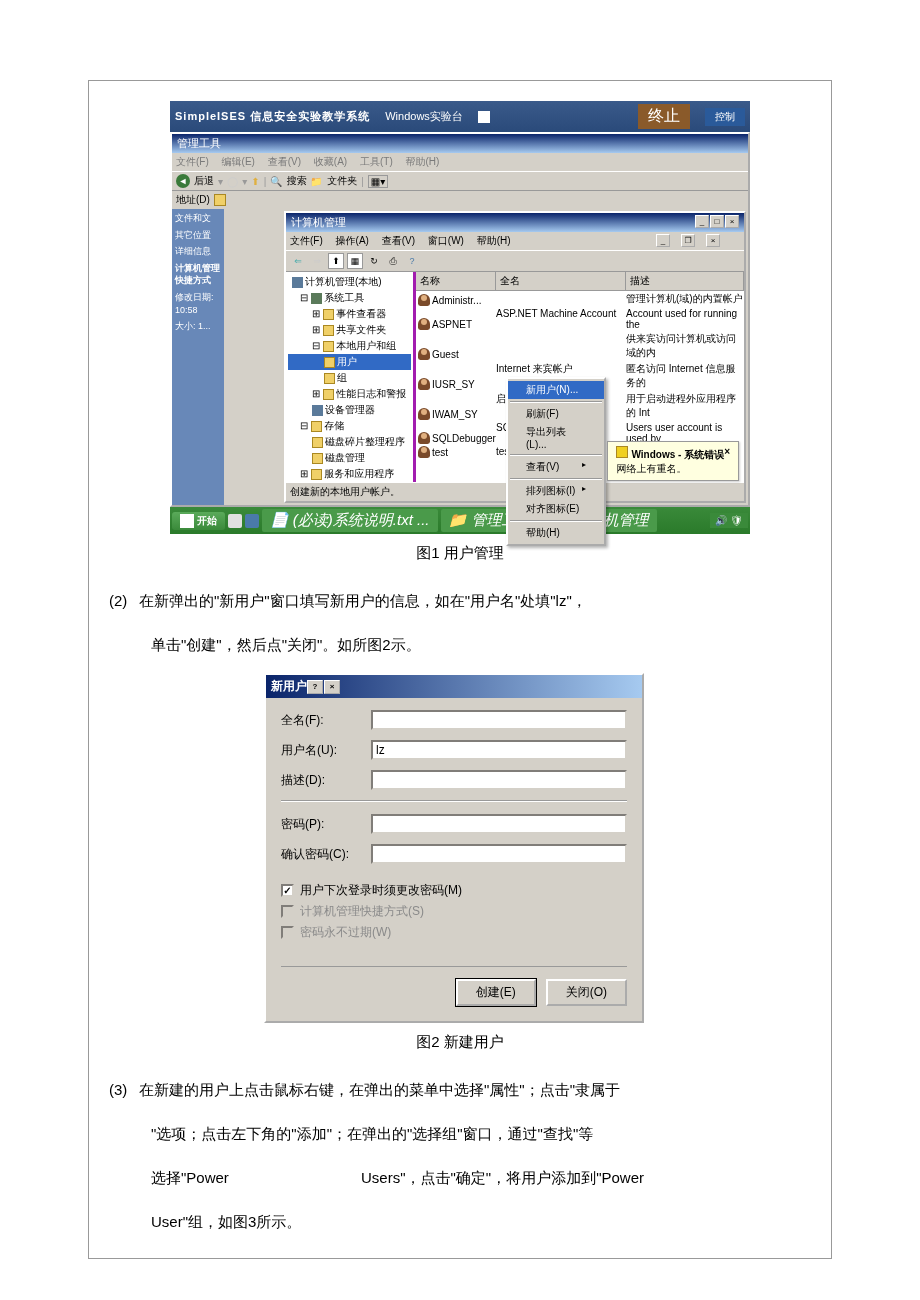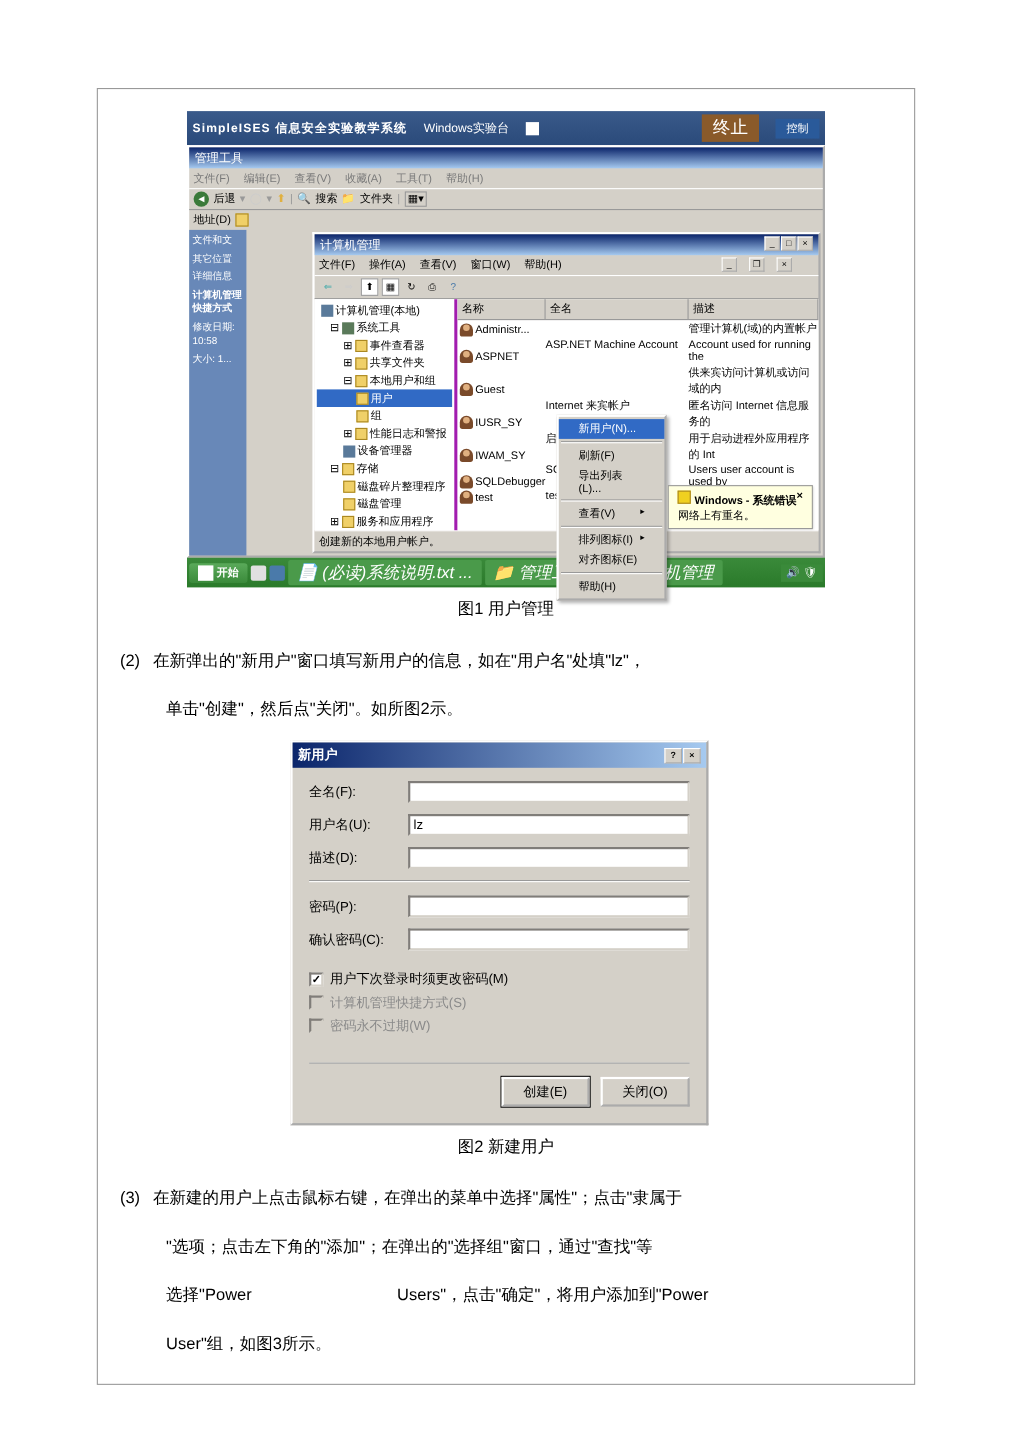--- a/index.html
+++ b/index.html
@@ -76,21 +76,21 @@
     
     .fig-caption { text-align: center; font-size: 15px; margin: 8px 0 20px 0; }
     
     .body-text { font-size: 15px; line-height: 2.4; margin: 8px 0; }
     .step-num { display: inline-block; width: 30px; }
     .indent { padding-left: 42px; }
     
     
     .fig2-container { width: 380px; margin: 10px auto 10px 155px; }
     .dialog { background: #d4d0c8; border: 2px outset #fff; font-size: 12px; }
-    .dlg-titlebar { background: linear-gradient(to right, #0a246a, #a6caf0); color: #fff; padding: 3px 5px; font-weight: bold; display: flex; justify-content: space-between; align-items: center; }
+    .dlg-titlebar { background: linear-gradient(to right, #0a246a, #a6caf0); color: #fff; padding: 3px 5px; font-weight: bold; display: flex; align-items: center; }
     .dlg-titlebar .win-controls .win-btn { width: 16px; height: 14px; }
     .dlg-body { padding: 12px 15px 15px 15px; }
     .form-row { display: flex; align-items: center; margin-bottom: 10px; }
     .form-label { width: 90px; font-size: 12px; }
     .form-input { flex: 1; background: #fff; border: 2px inset #d4d0c8; height: 20px; padding: 0 3px; font-size: 12px; }
     .form-sep { border-top: 1px solid #999; border-bottom: 1px solid #fff; margin: 8px 0 12px 0; }
     .check-row { display: flex; align-items: center; margin-bottom: 4px; font-size: 12px; }
     .check-row.disabled { color: #8a8a8a; }
     .checkbox { width: 13px; height: 13px; background: #fff; border: 2px inset #d4d0c8; margin-right: 6px; display: inline-flex; align-items: center; justify-content: center; font-size: 10px; }
     .checkbox.checked::after { content: '✓'; color: #000; font-weight: bold; }

